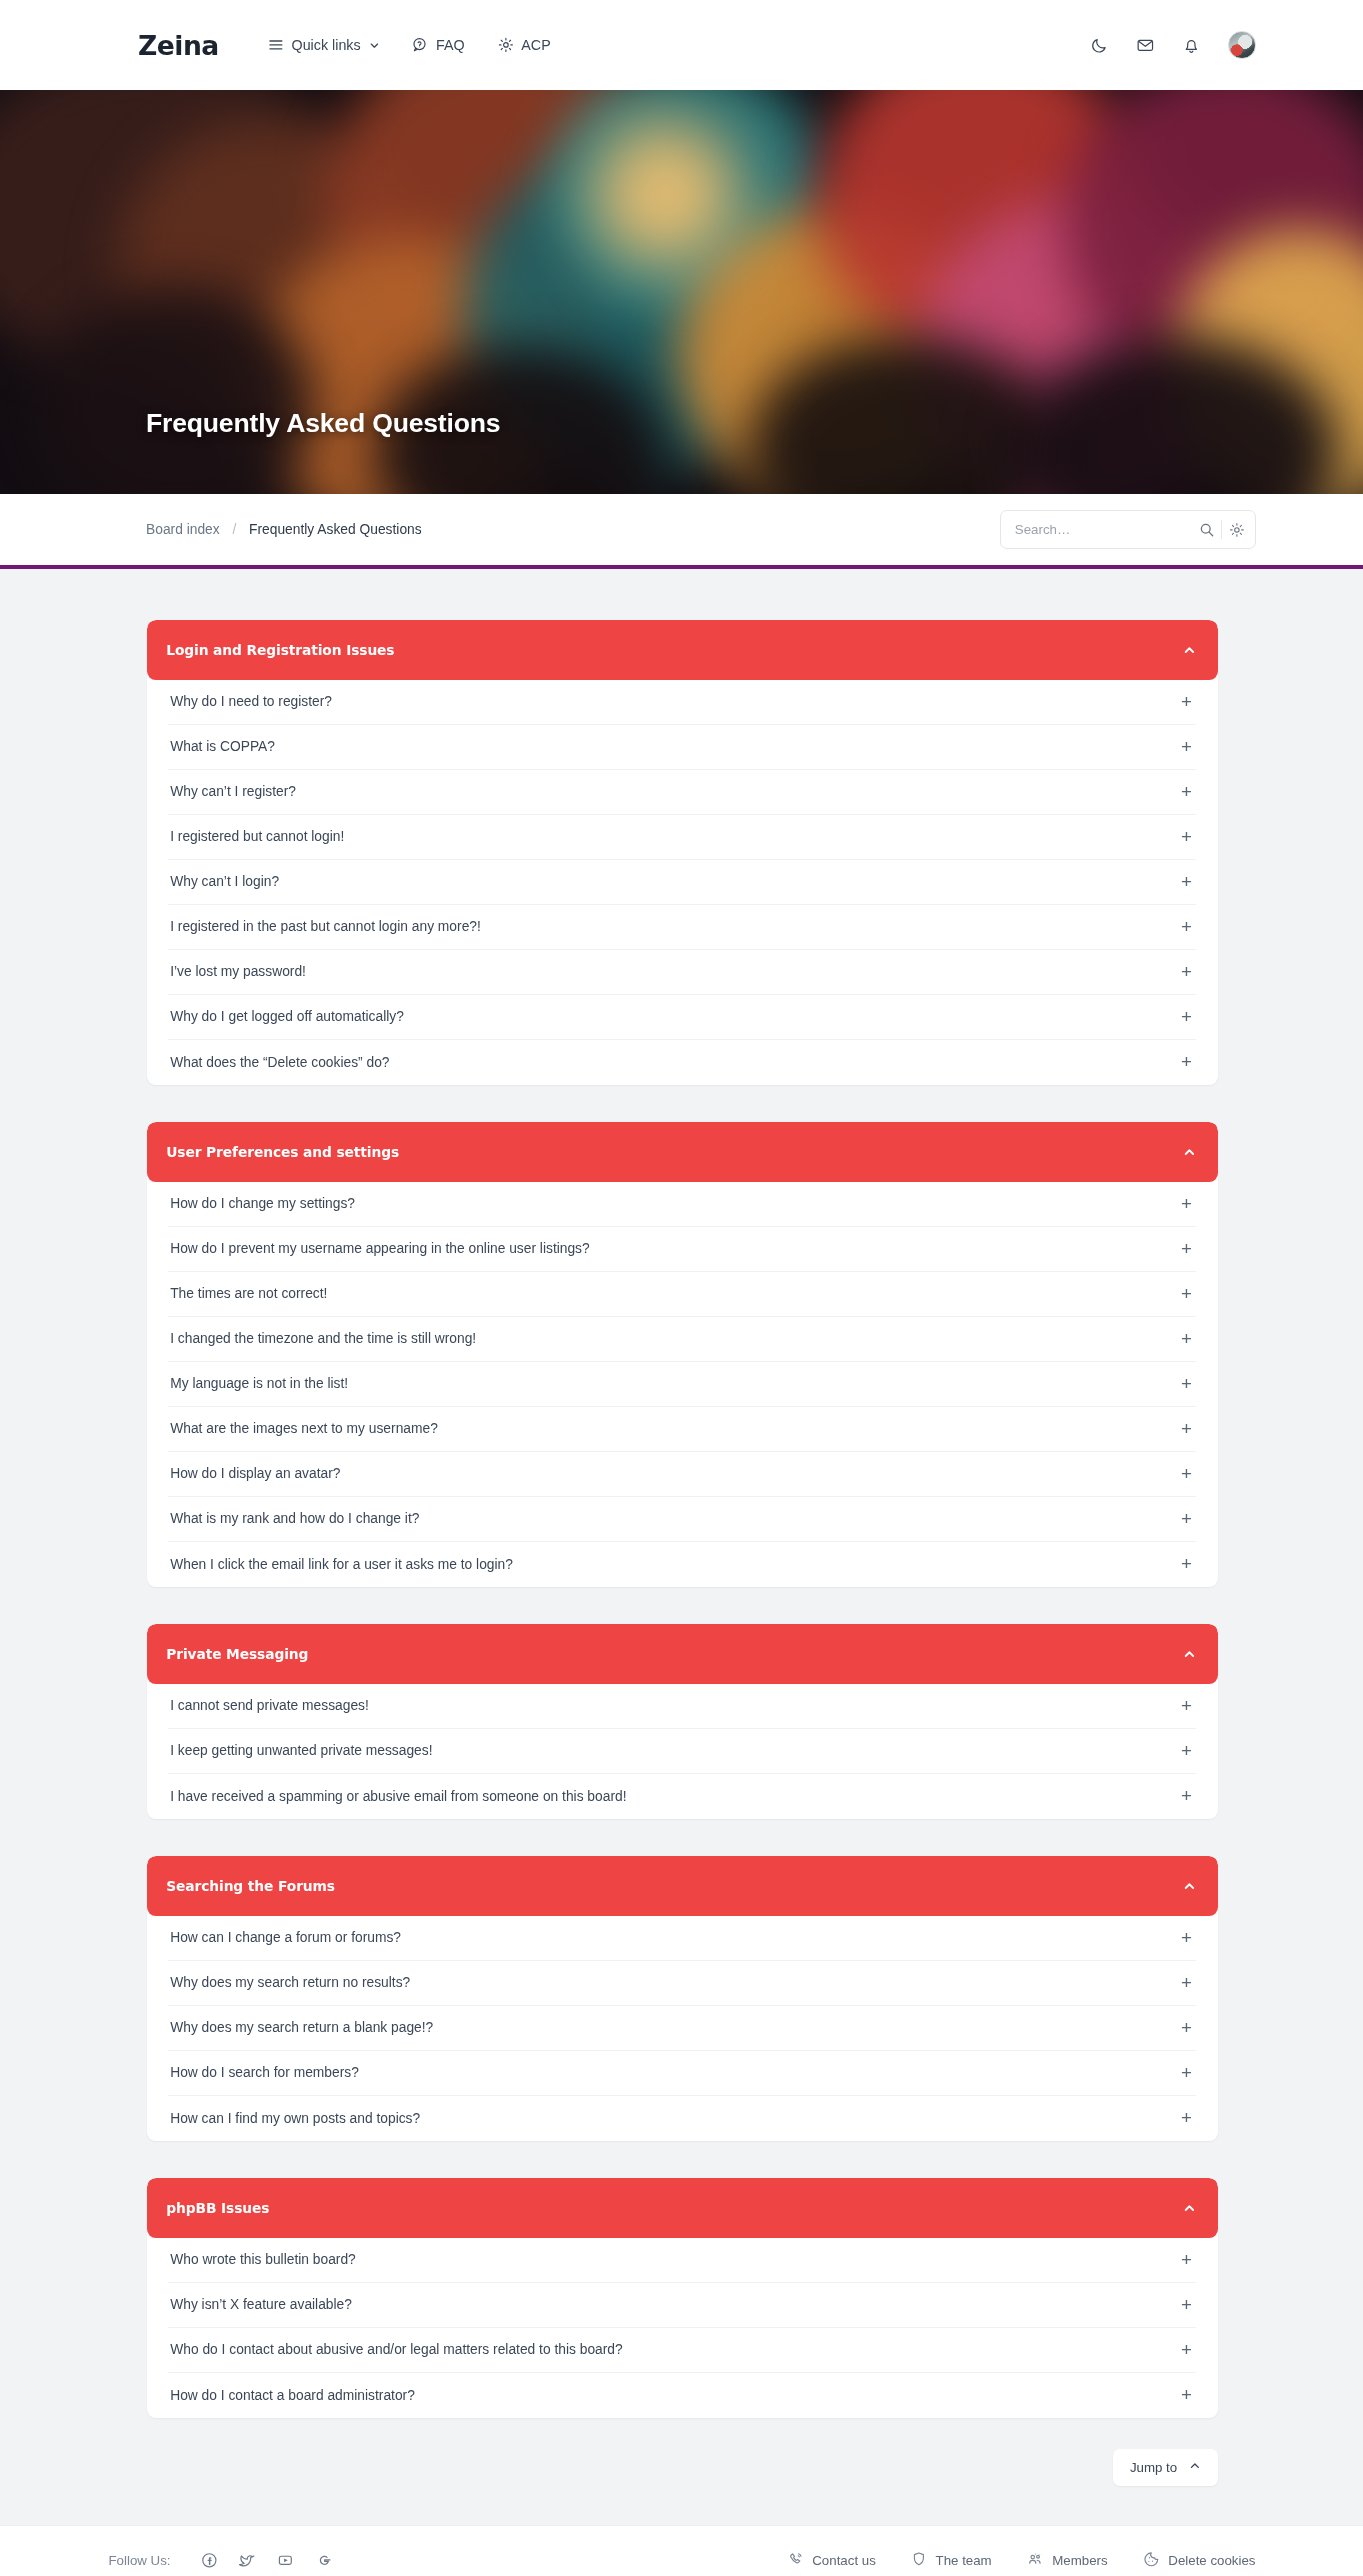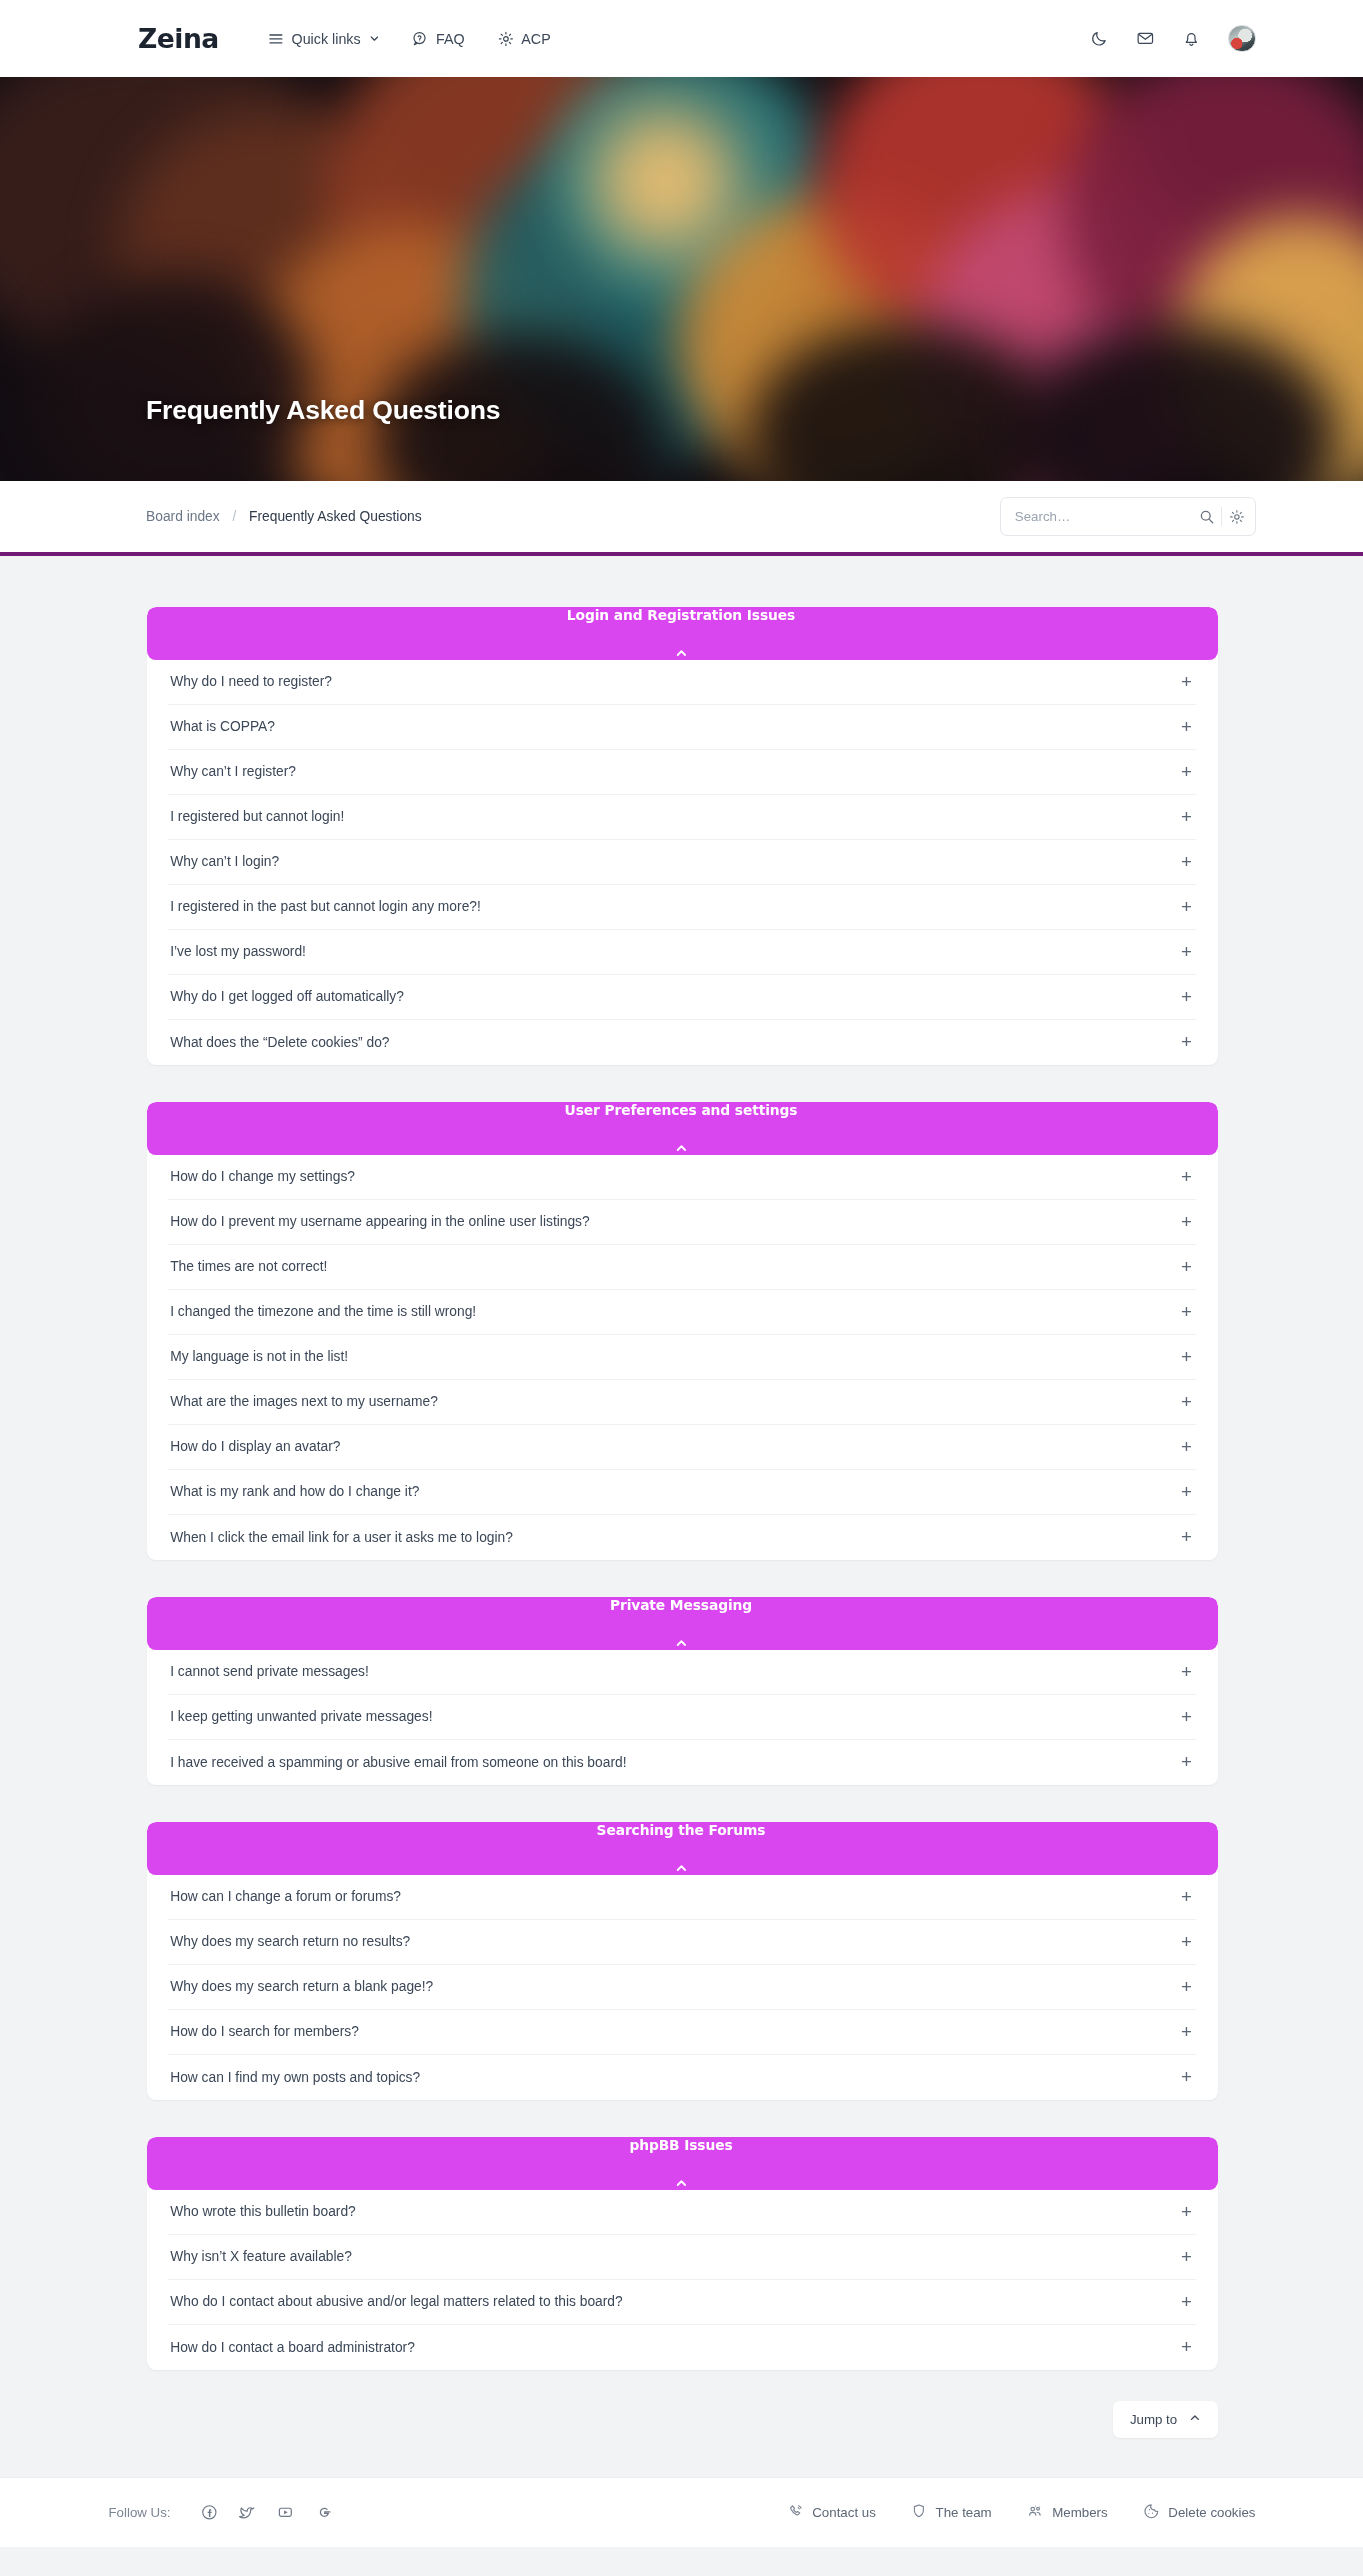--- a/index.html
+++ b/index.html
@@ -7,21 +7,21 @@
     width: 1364px;
     background: #f2f3f5;
     font-family: "Liberation Sans", sans-serif;
     color: #2f3a4a;
     -webkit-font-smoothing: antialiased;
   }
   body { width: 1364px; min-height: 2576px; position: relative; }
 
   
   .topbar {
-    height: 77px;
+    height: 90px;
     background: #ffffff;
     display: flex;
     align-items: center;
     padding: 0 108px 0 138px;
     position: relative;
     z-index: 5;
   }
   .brand {
     font-size: 26.6px;
     font-weight: bold;
@@ -125,29 +125,28 @@
   .wrap { width: 1071px; margin: 0 auto; }
 
   .panel {
     background: #ffffff;
     border-radius: 8.9px;
     box-shadow: 0 1px 2px rgba(20,28,40,.05);
     margin-bottom: 37px;
     overflow: hidden;
   }
   .panel-head {
-    background: #d946ef;
+    background: #ef4444;
     border-radius: 8.9px;
-    height: 53px;
+    height: 60px;
     display: flex;
     align-items: center;
     justify-content: space-between;
     padding: 0 21.7px 0 19.7px;
     cursor: pointer;
-    flex-direction: column;
   }
   .panel-head-title {
     color: #ffffff;
     font-size: 13.8px;
     font-weight: bold;
     font-family: "DejaVu Sans", sans-serif;
     letter-spacing: -0.1px;
   }
   .panel-head-chevron { color: #ffffff; display: flex; }
   .panel-body { padding: 0 21.7px; }

